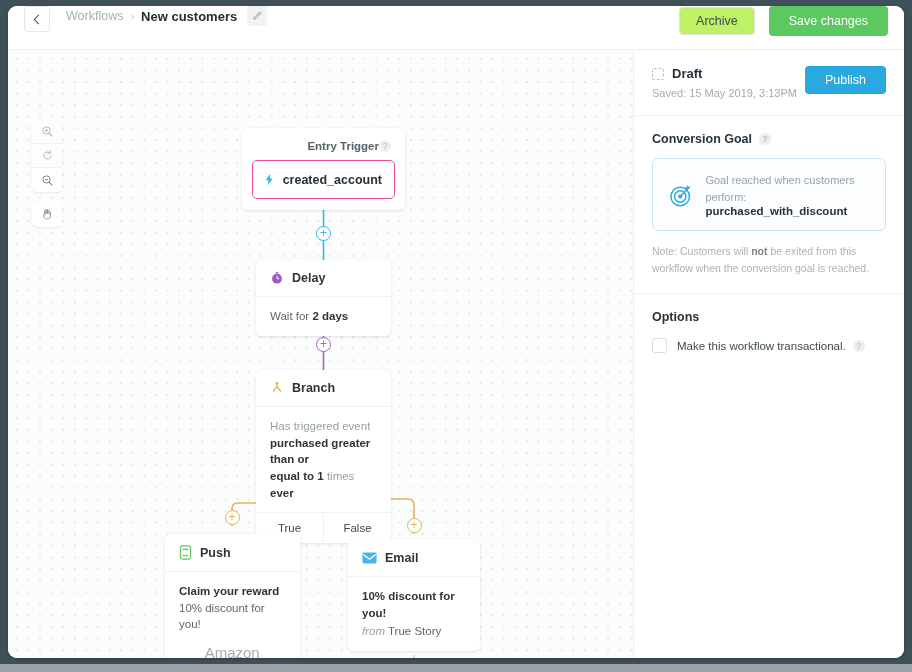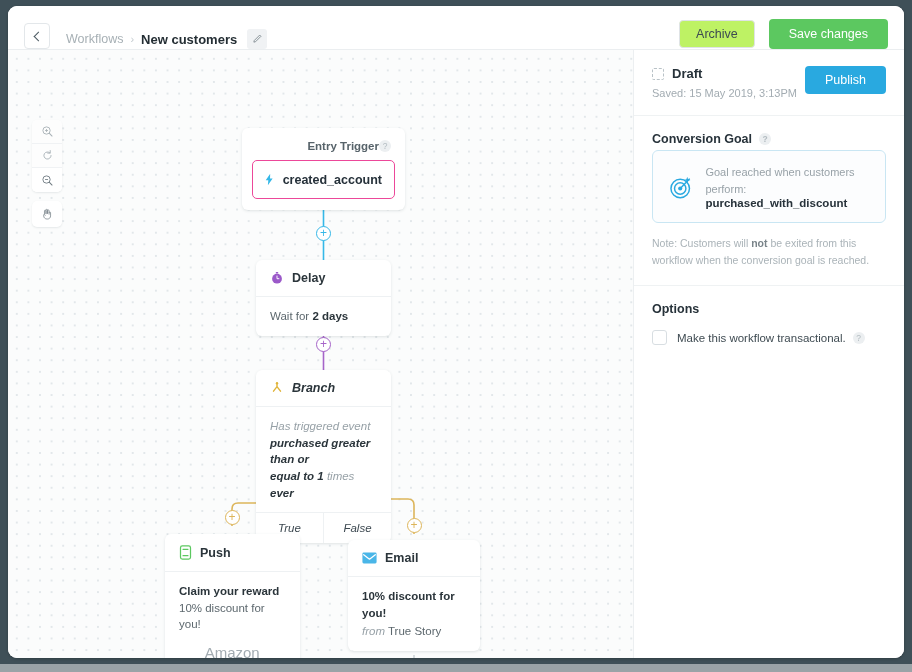--- a/index.html
+++ b/index.html
@@ -28,21 +28,21 @@
     position: absolute; left: 0; bottom: 0;
     width: 912px; height: 8px;
     background: #9aa3a7;
   }
   
   .topbar {
     position: relative;
     height: 44px;
     background: #ffffff;
     border-bottom: 1px solid #ebeef0;
-    display: flex; align-items: flex-end;
+    display: flex; align-items: flex-start;
     padding: 0 16px;
   }
   .back-btn {
     width: 26px; height: 26px;
     border: 1px solid #e3e7ea; border-radius: 4px;
     background: #fff;
     display: flex; align-items: center; justify-content: center;
     cursor: pointer;
   }
   .chev { width: 7px; height: 7px; border-left: 1.6px solid #4a5860; border-bottom: 1.6px solid #4a5860; transform: rotate(45deg); margin-left: 2px;}
@@ -127,21 +127,21 @@
     display:flex; align-items:center; justify-content:center; cursor:pointer;
   }
   .et-box {
     border: 1px solid #ec4899; border-radius: 5px; background: #fff;
     display: flex; align-items: center; gap: 9px;
     padding: 11px 12px;
   }
   .et-name { font-size: 12.5px; color: #26313a; font-weight: bold; }
 
   #delay-node { left: 248px; top: 210px; width: 135px; }
-  #branch-node { left: 248px; top: 320px; width: 135px; font-style: italic; }
+  #branch-node { left: 248px; top: 320px; width: 135px; }
   .branch-legs { display: flex; border-top: 1px solid #eef1f3; }
   .leg {
     flex: 1; text-align: center; padding: 9px 0;
     font-size: 11.5px; color: #3c4850; cursor: pointer;
   }
   .leg:first-child { border-right: 1px solid #eef1f3; }
 
   #push-node { left: 157px; top: 484px; width: 135px; }
   #email-node { left: 340px; top: 490px; width: 132px; }
   .channel-row { display: flex; align-items: center; gap: 5px; margin-top: 9px; }
@@ -172,21 +172,21 @@
   .dash-box { width: 12px; height: 12px; border: 1.3px dashed #b9c2c7; border-radius: 2px; }
   .status-title { font-size: 13px; font-weight: bold; color: #27323a; }
   .status-saved { font-size: 11px; color: #a3acb2; }
   .btn-publish {
     height: 28px; padding: 0 20px; border: none; border-radius: 4px;
     background: #29a9e0; color: #fff; font-size: 12.5px; cursor: pointer;
     display:flex; align-items:center;
   }
   .sec-title { font-size: 12.5px; font-weight: bold; color: #27323a; display:flex; align-items:center; gap:7px; }
   .goal-card {
-    margin-top: 4px;
+    margin-top: 12px;
     border: 1px solid #c9e6f3; border-radius: 6px; background: #fcfdfe;
     padding: 13px 16px;
     display: flex; align-items: center; gap: 11px;
   }
   .goal-text-1 { font-size: 11px; color: #98a2a8; line-height: 1.5; }
   .goal-text-2 { font-size: 11.5px; color: #27323a; font-weight: bold; }
   .note { margin-top: 12px; font-size: 10.5px; color: #aab3b8; line-height: 1.62; }
   .note b { color: #7a848a; font-weight: bold; }
   .opt-row { display: flex; align-items: center; gap: 10px; margin-top: 14px; }
   .checkbox { width: 15px; height: 15px; border: 1px solid #d8dee2; border-radius: 3px; background: #fff; cursor: pointer; }

